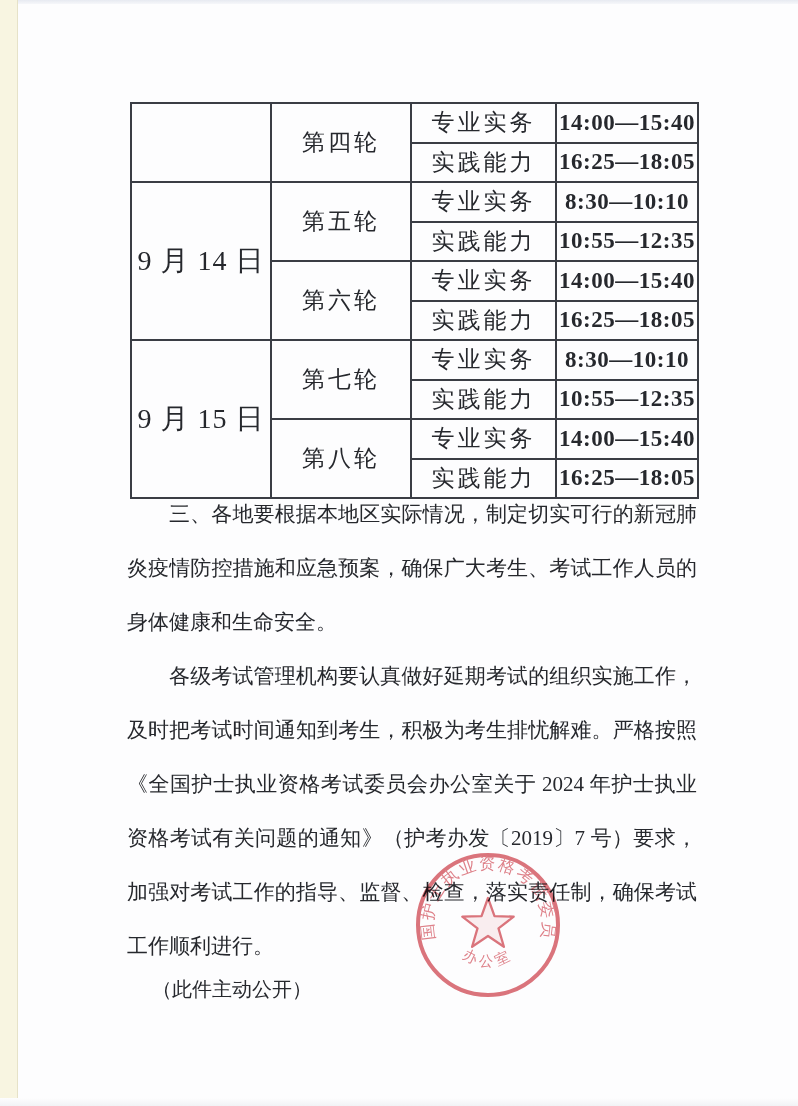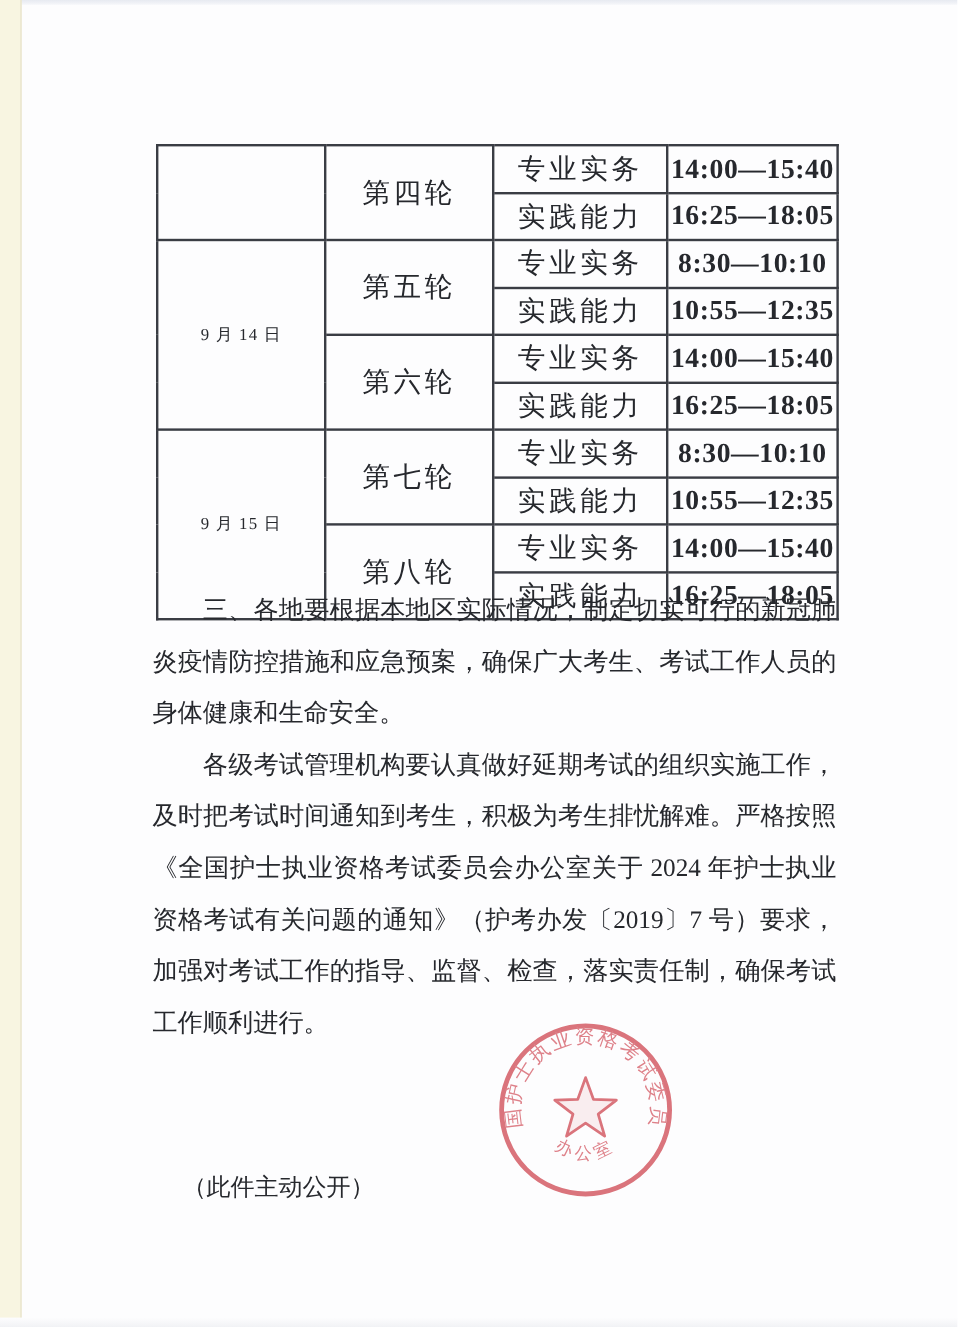--- a/index.html
+++ b/index.html
@@ -17,36 +17,36 @@
     position:absolute; left:0; top:0; width:17px; height:1106px;
     background:#f8f5e1; border-right:1px solid #e6e2c8;
   }
   .edge-bottom {
     position:absolute; left:0; bottom:0; width:798px; height:8px;
     background:linear-gradient(#fdfdfe,#f1f2f5);
   }
 
   
   table.exam-table {
-    position:absolute; left:130px; top:120px; width:567px;
+    position:absolute; left:130px; top:102px; width:567px;
     border-collapse:collapse; table-layout:fixed;
   }
   table.exam-table td {
     border:2px solid #3a3d44; text-align:center; vertical-align:middle;
     height:37.5px; padding:0; overflow:hidden; white-space:nowrap;
   }
-  td.cell-date   { font-size:14px; letter-spacing:1px; }
+  td.cell-date   { font-size:28px; letter-spacing:1px; }
   td.cell-round  { font-size:23px; letter-spacing:3px; }
   td.cell-subject{ font-size:23px; letter-spacing:3px; }
   td.cell-time   { font-size:23px; letter-spacing:0.5px;font-weight:bold; }
 
   
   .body-text {
     position:absolute; left:127px; top:487px; width:570px;
-    font-size:21px; line-height:43px;
+    font-size:21px; line-height:54px;
     text-align:justify; text-justify:inter-ideograph;
   }
   .body-text p { margin:0; text-indent:2em; }
 
   
   .sig-org  { position:absolute; left:326px; top:906px; font-size:21.3px; white-space:nowrap; }
   .sig-date { position:absolute; left:407px; top:945px; font-size:21.3px; white-space:nowrap; }
   .footnote { position:absolute; left:152px; top:976px; font-size:20px;   white-space:nowrap; }
 
   

